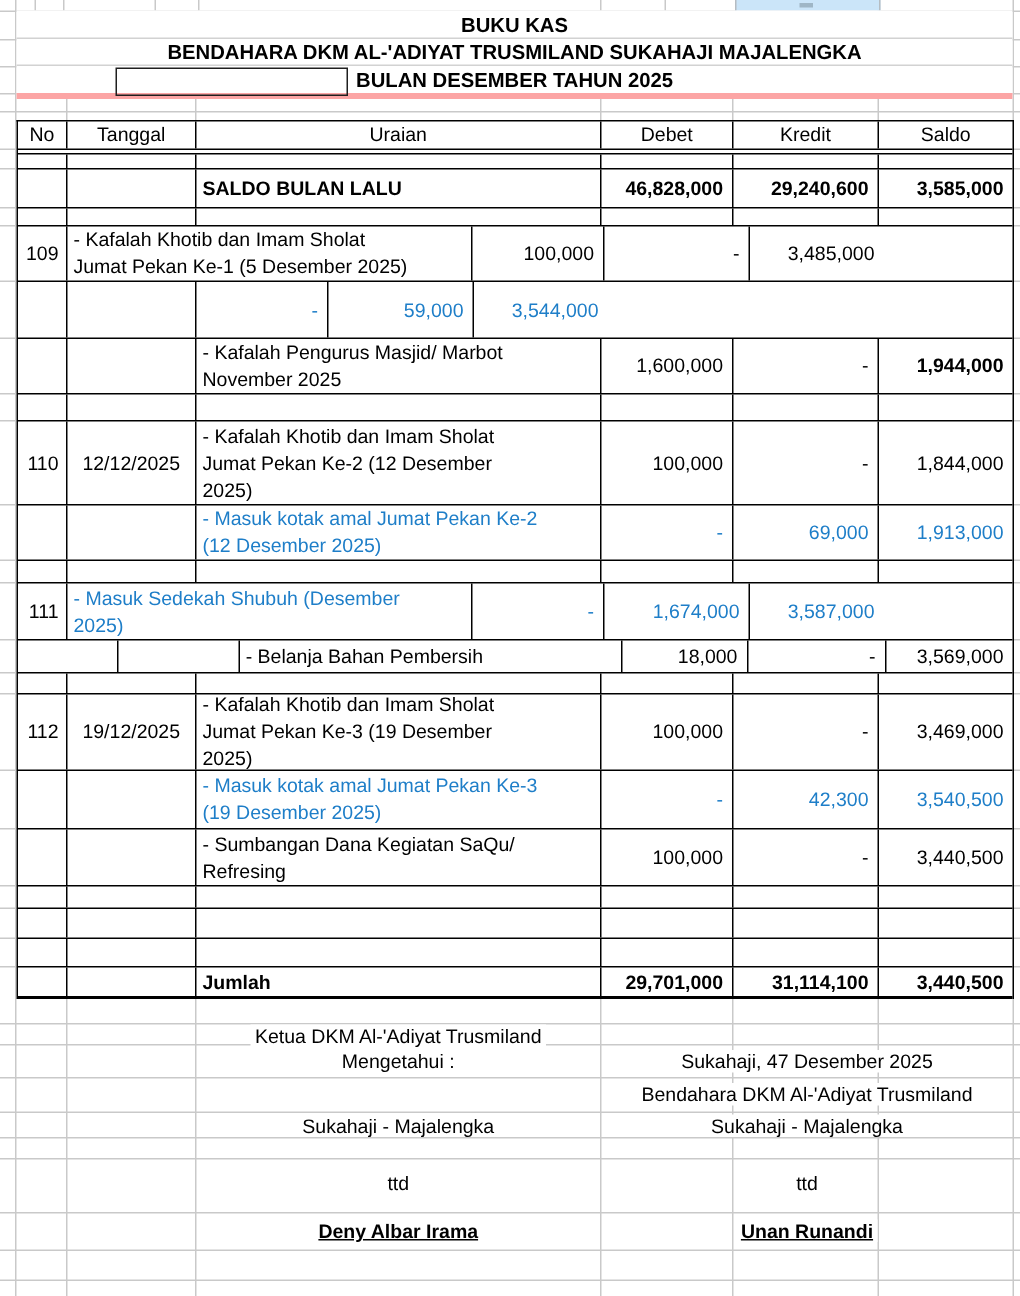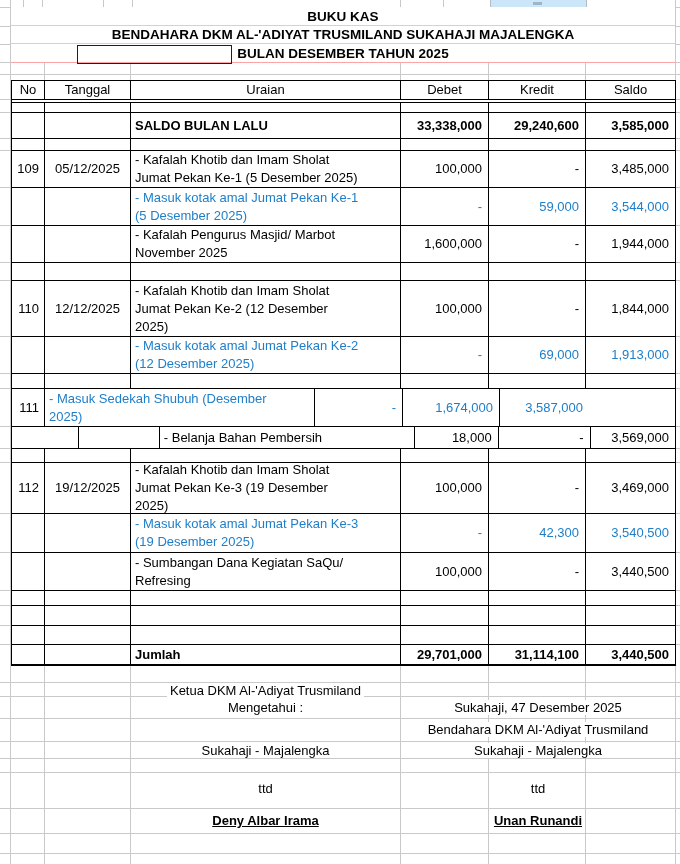--- a/index.html
+++ b/index.html
@@ -8,21 +8,21 @@
   .vgrid,.hgrid{position:absolute;background:#c9c9c9;z-index:1;}
   .vgrid{width:1px;}
   .hgrid{height:1px;}
   
   #top-strip{position:absolute;left:0;top:0;width:680px;height:7px;z-index:1;}
   #highlight-cell{position:absolute;left:490px;top:0;width:95px;height:7px;
                   z-index:2;border-left:1px solid #b5bcc2;border-right:1px solid #b5bcc2;}
   #cell-marker{position:absolute;left:533px;top:2px;width:9px;height:3px;background:#9fb6c6;z-index:3;}
   
   #title-block{position:absolute;left:11px;top:7px;width:664px;height:55px;background:#fff;
-               z-index:2;border-bottom:1px solid #fca5a5;}
+               z-index:2;border-bottom:4px solid #fca5a5;}
   .title-row{display:flex;align-items:center;justify-content:center;font-weight:700;
              font-size:13.5px;border-bottom:1px solid #d2d2d2;box-sizing:border-box;}
   .title-row:last-child{border-bottom:none;}
   #selection-rect{position:absolute;left:77px;top:45px;width:153px;height:17px;
                   border:1px solid #1f1f1f;z-index:4;background:transparent;}
   
   #cash-table{position:absolute;left:11px;top:80px;width:665px;background:#fff;z-index:2;
               border:1px solid #000;border-bottom:none;box-sizing:border-box;}
   .trow{display:flex;box-sizing:border-box;border-bottom:1px solid #000;}
   .tcell{box-sizing:border-box;border-right:1px solid #000;display:flex;align-items:center;
@@ -77,58 +77,55 @@
         <div class="tcell c-tgl"></div>
         <div class="tcell c-ur"></div>
         <div class="tcell c-num c-debet"></div>
         <div class="tcell c-num c-kredit"></div>
         <div class="tcell c-num c-saldo"></div>
       </div>
       <div class="trow bold-row" style="height: 26px;">
         <div class="tcell c-no"></div>
         <div class="tcell c-tgl"></div>
         <div class="tcell c-ur" style="color: rgb(0, 0, 0);">SALDO BULAN LALU</div>
-        <div class="tcell c-num c-debet" style="color: rgb(0, 0, 0);">33,338,000</div>
+        <div class="tcell c-num c-debet" style="color: rgb(0, 0, 0);">46,828,000</div>
         <div class="tcell c-num c-kredit" style="color: rgb(0, 0, 0);">29,240,600</div>
         <div class="tcell c-num c-saldo" style="color: rgb(0, 0, 0);">3,585,000</div>
       </div>
       <div class="trow" style="height: 12px;">
         <div class="tcell c-no"></div>
         <div class="tcell c-tgl"></div>
         <div class="tcell c-ur"></div>
         <div class="tcell c-num c-debet"></div>
         <div class="tcell c-num c-kredit"></div>
         <div class="tcell c-num c-saldo"></div>
       </div>
       <div class="trow" style="height: 37px;">
         <div class="tcell c-no" style="color: rgb(0, 0, 0);">109</div>
-        <div class="tcell c-tgl" style="color: rgb(0, 0, 0);">05/12/2025</div>
         <div class="tcell c-ur" style="color: rgb(0, 0, 0);">- Kafalah Khotib dan Imam Sholat
 Jumat Pekan Ke-1 (5 Desember 2025)</div>
         <div class="tcell c-num c-debet" style="color: rgb(0, 0, 0);">100,000</div>
         <div class="tcell c-num c-kredit" style="color: rgb(0, 0, 0);">-</div>
         <div class="tcell c-num c-saldo" style="color: rgb(0, 0, 0);">3,485,000</div>
       </div>
       <div class="trow" style="height: 38px;">
         <div class="tcell c-no"></div>
         <div class="tcell c-tgl"></div>
-        <div class="tcell c-ur" style="color: rgb(30, 126, 200);">- Masuk kotak amal Jumat Pekan Ke-1
-(5 Desember 2025)</div>
         <div class="tcell c-num c-debet" style="color: rgb(30, 126, 200);">-</div>
         <div class="tcell c-num c-kredit" style="color: rgb(30, 126, 200);">59,000</div>
         <div class="tcell c-num c-saldo" style="color: rgb(30, 126, 200);">3,544,000</div>
       </div>
       <div class="trow" style="height: 37px;">
         <div class="tcell c-no"></div>
         <div class="tcell c-tgl"></div>
         <div class="tcell c-ur" style="color: rgb(0, 0, 0);">- Kafalah Pengurus Masjid/ Marbot
 November 2025</div>
         <div class="tcell c-num c-debet" style="color: rgb(0, 0, 0);">1,600,000</div>
         <div class="tcell c-num c-kredit" style="color: rgb(0, 0, 0);">-</div>
-        <div class="tcell c-num c-saldo" style="color: rgb(0, 0, 0);">1,944,000</div>
+        <div class="tcell c-num c-saldo" style="color: rgb(0, 0, 0); font-weight: bold;">1,944,000</div>
       </div>
       <div class="trow" style="height: 18px;">
         <div class="tcell c-no"></div>
         <div class="tcell c-tgl"></div>
         <div class="tcell c-ur"></div>
         <div class="tcell c-num c-debet"></div>
         <div class="tcell c-num c-kredit"></div>
         <div class="tcell c-num c-saldo"></div>
       </div>
       <div class="trow" style="height: 56px;">

